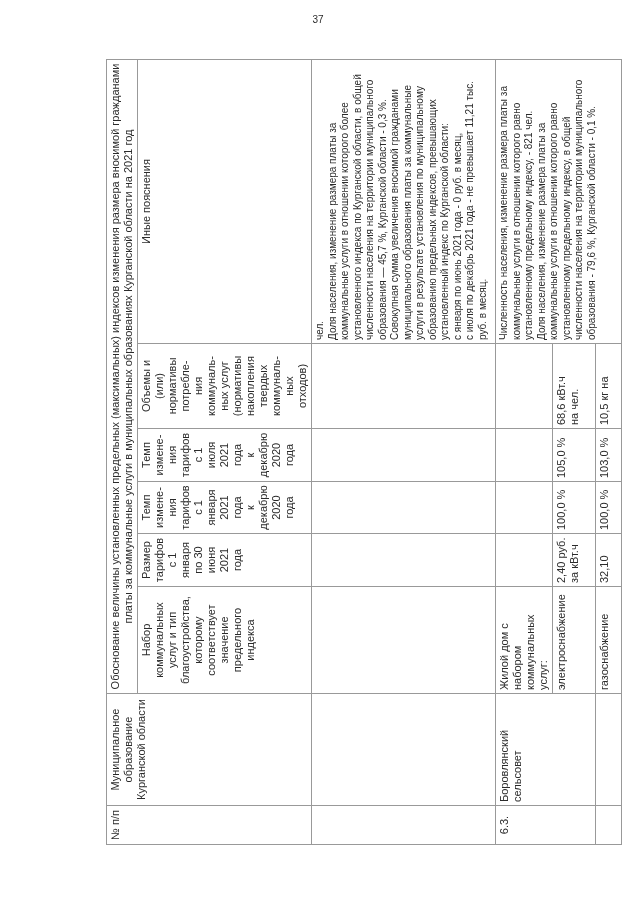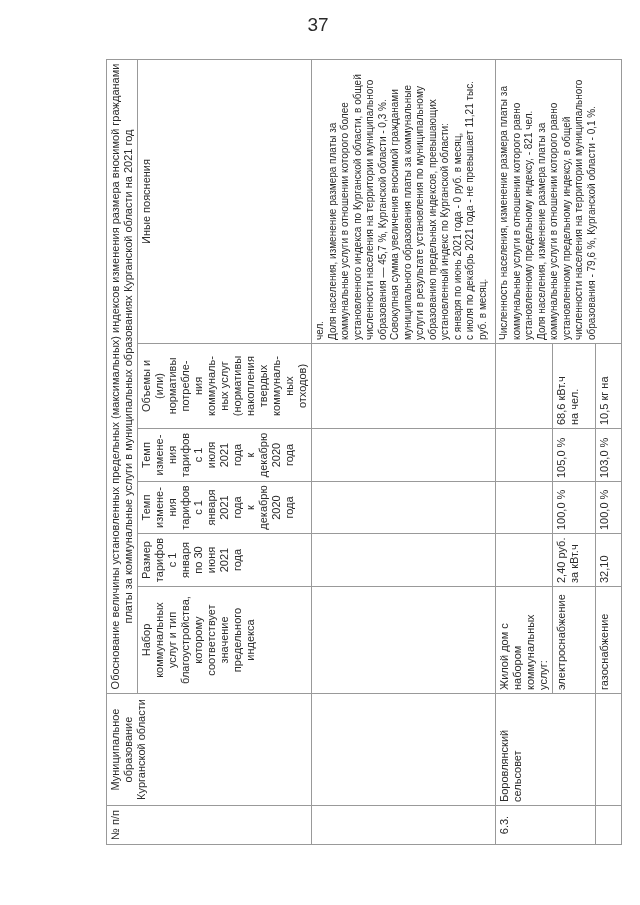--- a/index.html
+++ b/index.html
@@ -1,19 +1,19 @@
 <!DOCTYPE html>
 <html><head>
 <meta charset="utf-8">
 <style>
   html,body{margin:0;padding:0;background:#ffffff;}
   .page{position:relative;width:640px;height:905px;background:#ffffff;overflow:hidden;
         font-family:"Liberation Sans", sans-serif;color:#2b2b2b;}
   .page-number{position:absolute;left:0;top:14px;width:636px;text-align:center;
-        font-size:19px;color:#2b2b2b;}
+        font-size:10px;color:#2b2b2b;}
   
   .rotated{position:absolute;left:106px;top:845px;width:785px;height:502px;
         transform-origin:0 0;transform:rotate(-90deg);}
   table.tbl{border-collapse:collapse;table-layout:fixed;width:785px;
         font-size:11px;line-height:13px;color:#2b2b2b;}
   table.tbl td{border:1px solid #999;vertical-align:top;padding:2px 3px;
         white-space:pre-line;overflow:hidden;}
   td.hdr{text-align:center;padding:2px 1px;}
   td.title-cell{text-align:center;vertical-align:top;padding:1px 2px;}
   td.num-cell{text-align:center;}

